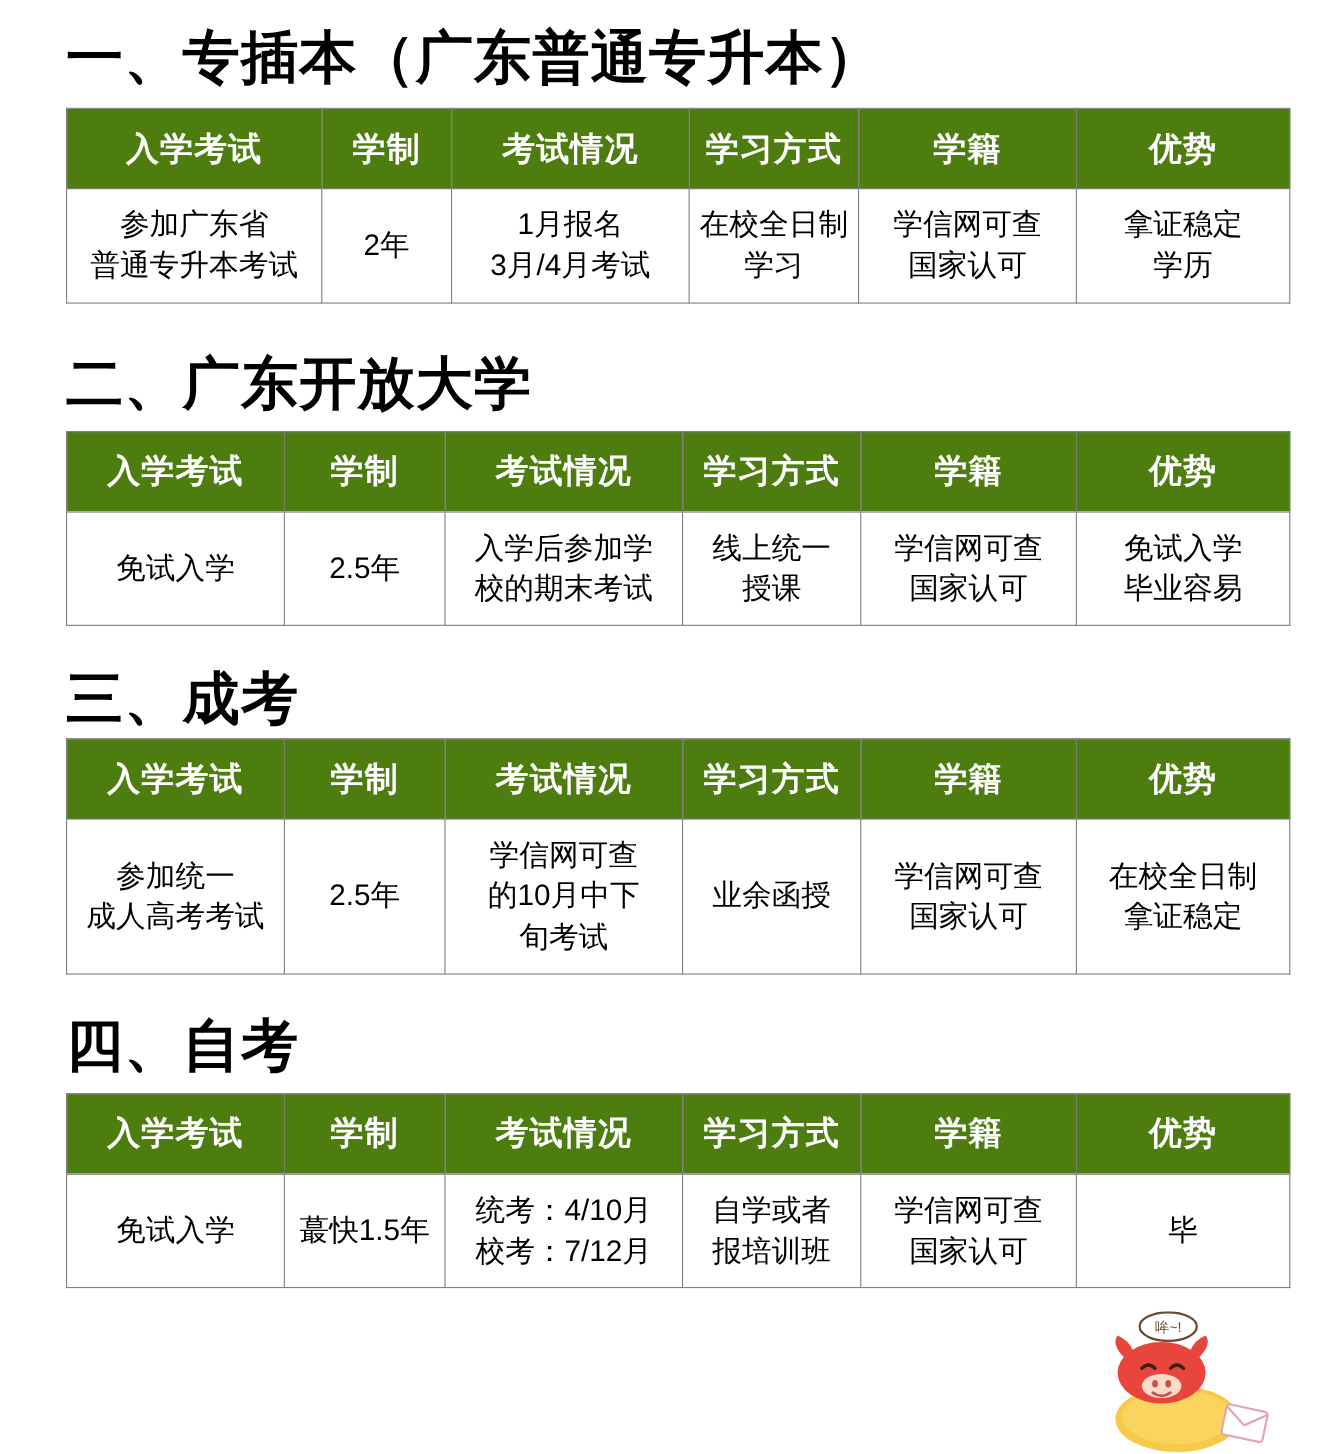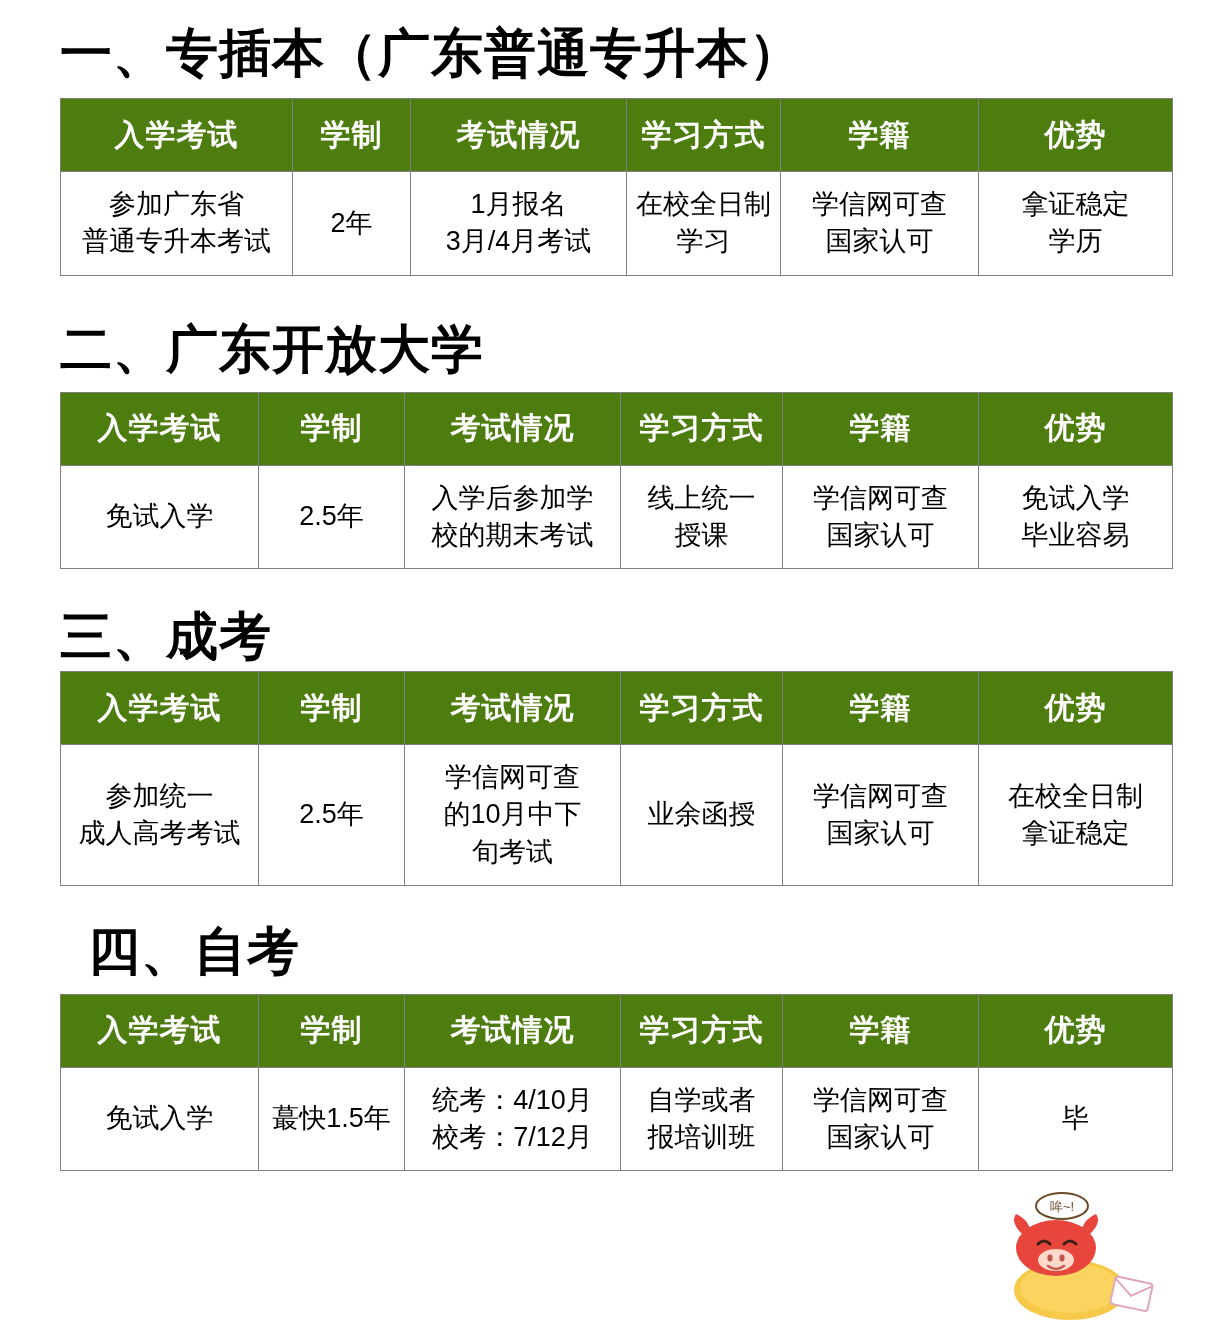--- a/index.html
+++ b/index.html
@@ -31,21 +31,21 @@
     line-height: 1.0;
     letter-spacing: 1px;
     margin: 0;
     padding: 0;
     color: #000;
     white-space: nowrap;
   }
   .s1 .section-title { padding-top: 28px; padding-bottom: 18px; }
   .s2 .section-title { padding-top: 48px; padding-bottom: 16px; }
   .s3 .section-title { padding-top: 42px; padding-bottom: 8px; }
-  .s4 .section-title { padding-top: 40px; padding-bottom: 16px; margin-left: 28px; }
+  .s4 .section-title { padding-top: 40px; padding-bottom: 16px; }
 
   table.grid {
     border-collapse: collapse;
     width: 1112px;
     table-layout: fixed;
     border: 1px solid #7f7f7f;
   }
   table.grid th, table.grid td {
     border: 1px solid #7f7f7f;
     text-align: center;

